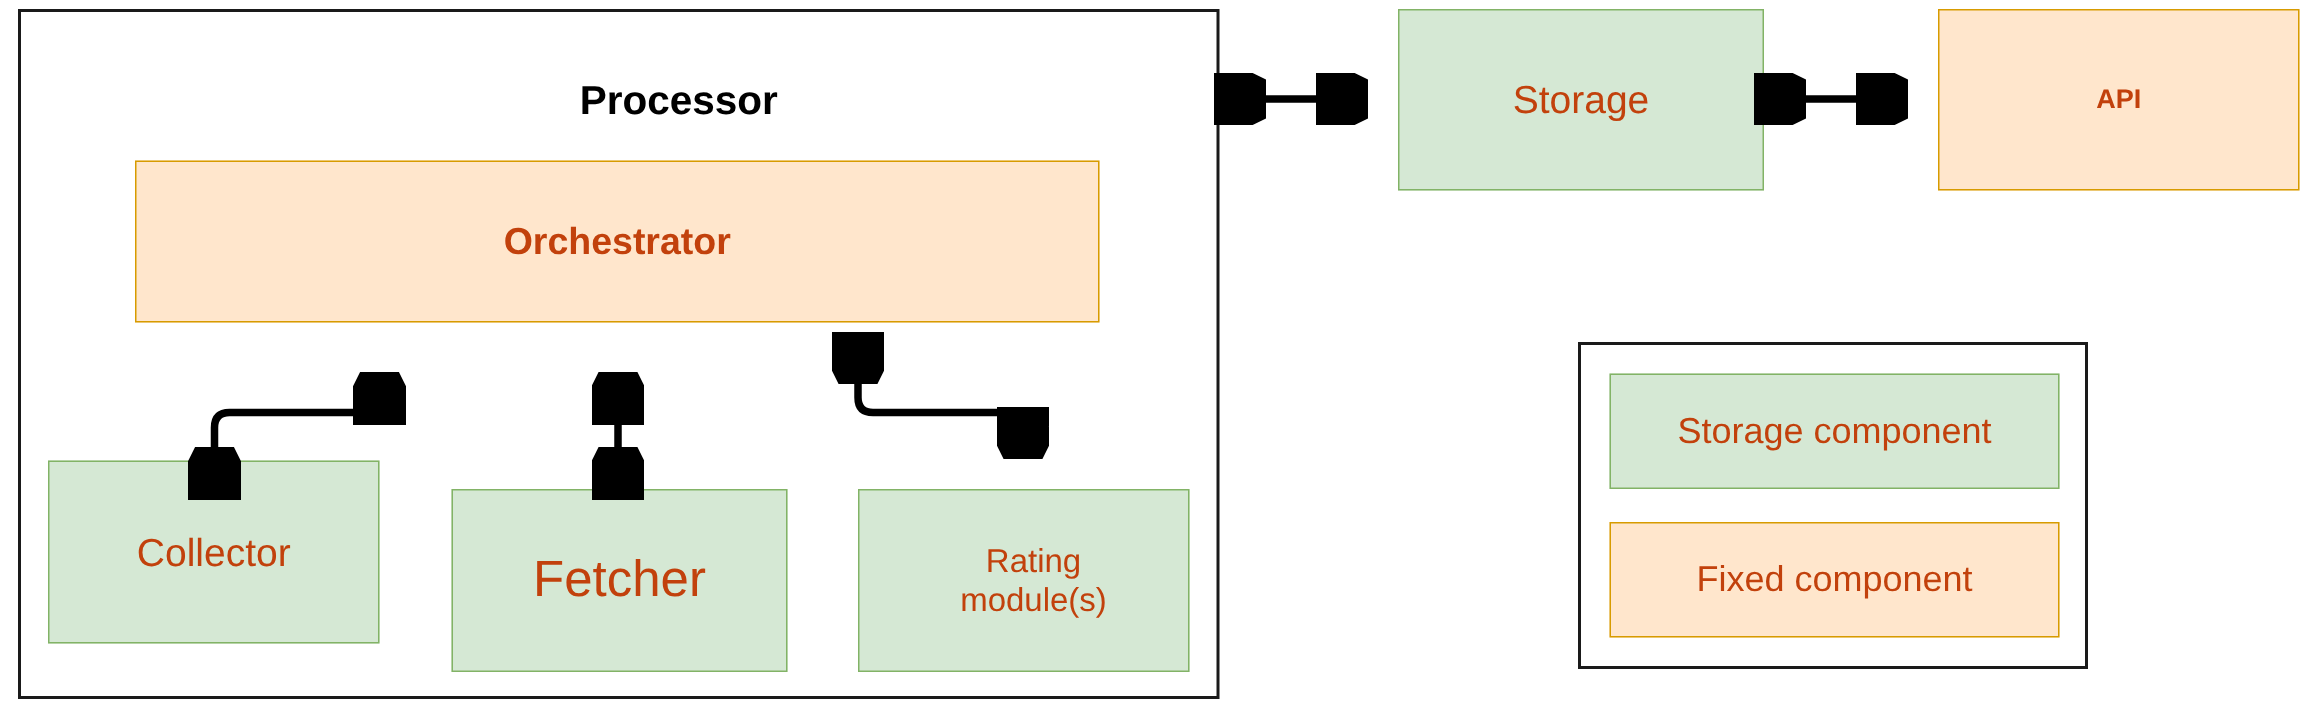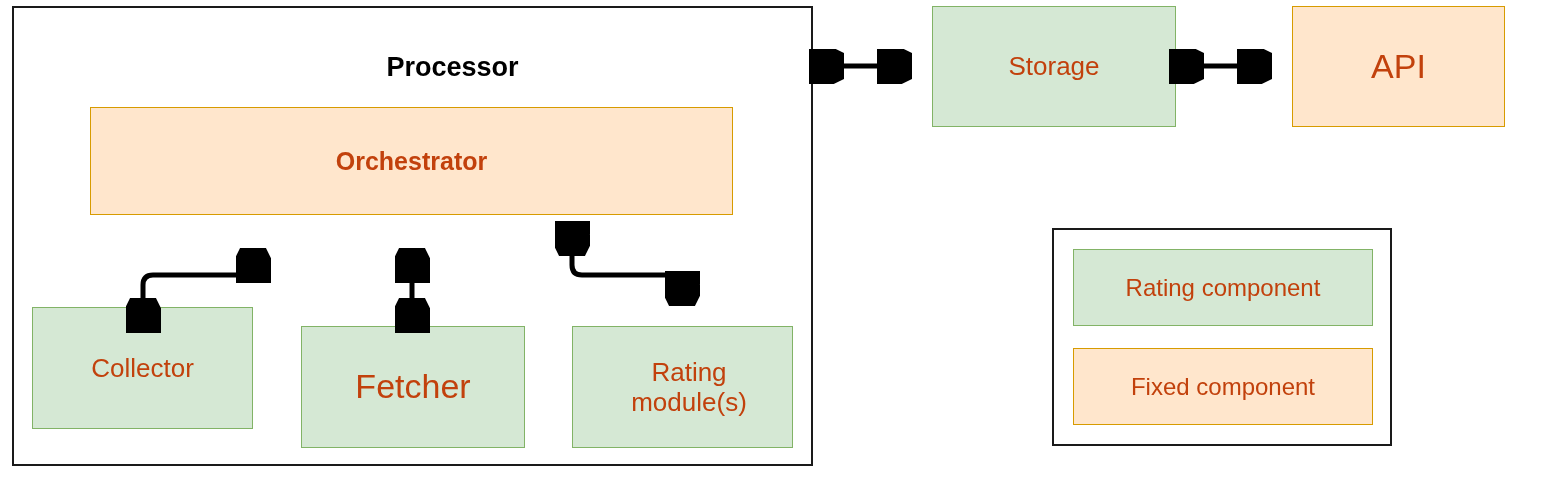--- a/index.html
+++ b/index.html
@@ -73,32 +73,32 @@
 
   <div class="node plain" style="left:12px; top:6px; width:801px; height:460px;"></div>
   <div class="container-label" style="left:12px; width:801px; top:52px; font-size:27px;margin-left:40px;">Processor</div>
 
   <div class="node orange" style="left:90px; top:107px; width:643px; height:108px; font-size:25px; font-weight:bold;">Orchestrator</div>
 
   <div class="node green" style="left:32px; top:307px; width:221px; height:122px; font-size:26px;">Collector</div>
 
   <div class="node green" style="left:301px; top:326px; width:224px; height:122px; font-size:34px;">Fetcher</div>
 
-  <div class="node green" style="left:572px; top:326px; width:221px; height:122px; font-size:26px; flex-direction:column;padding-left:13px;">
+  <div class="node green" style="left:572px; top:326px; width:221px; height:122px; font-size:22px; flex-direction:column;padding-left:13px;">
     <span>Rating</span>
     <span>module(s)</span>
   </div>
 
   <div class="node green" style="left:932px; top:6px; width:244px; height:121px; font-size:26px;">Storage</div>
 
-  <div class="node orange" style="left:1292px; top:6px; width:213px; height:121px; font-size:34px; font-weight:normal;">API</div>
+  <div class="node orange" style="left:1292px; top:6px; width:241px; height:121px; font-size:18px; font-weight:bold;">API</div>
 
   <div class="node plain" style="left:1052px; top:228px; width:340px; height:218px;"></div>
 
-  <div class="node green" style="left:1073px; top:249px; width:300px; height:77px; font-size:24px;">Rating component</div>
+  <div class="node green" style="left:1073px; top:249px; width:300px; height:77px; font-size:24px;">Storage component</div>
 
   <div class="node orange" style="left:1073px; top:348px; width:300px; height:77px; font-size:24px;">Fixed component</div>
 
   <svg class="edges" viewBox="0 0 1545 479">
     <defs>
       <marker id="ahead" markerWidth="7" markerHeight="7" refX="6.2" refY="3.5" orient="auto" markerUnits="strokeWidth">
         <path d="M0,0.25 L6.6,3.5 L0,6.75 L1.5,3.5 Z" fill="#000000" stroke="none"></path>
       </marker>
     </defs>
 

